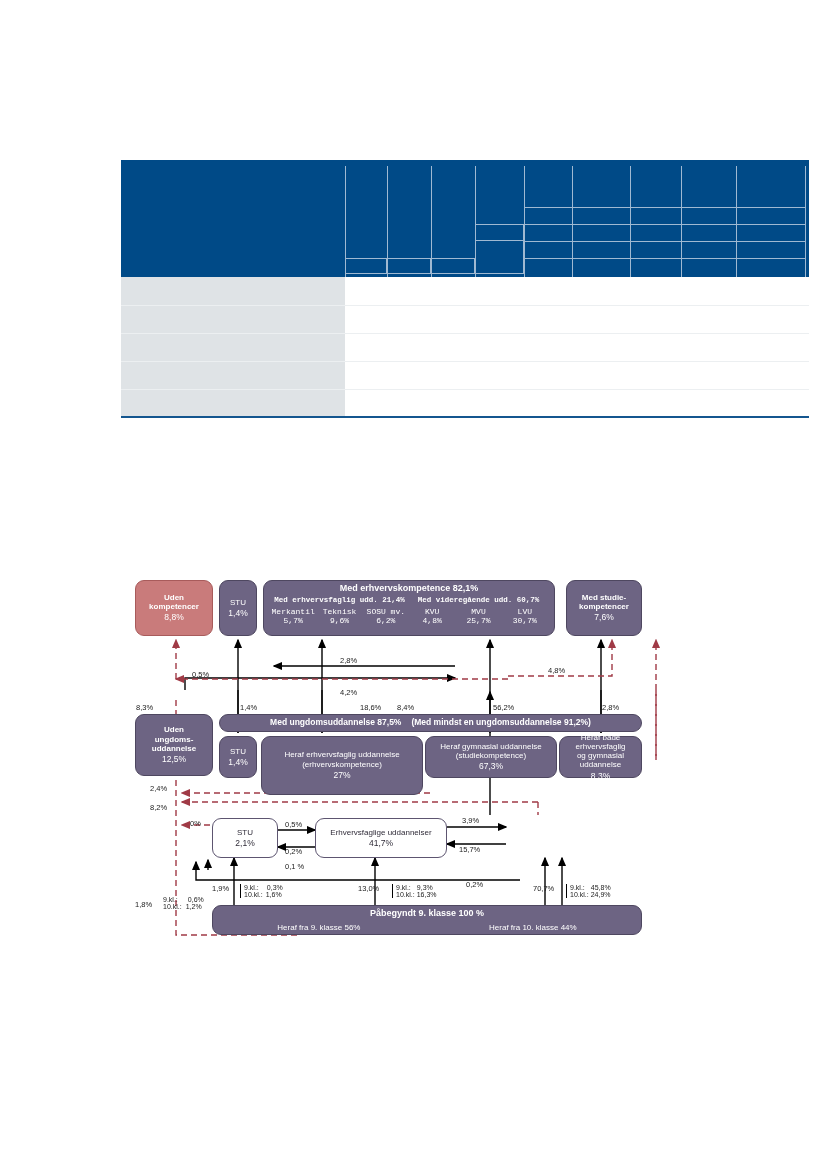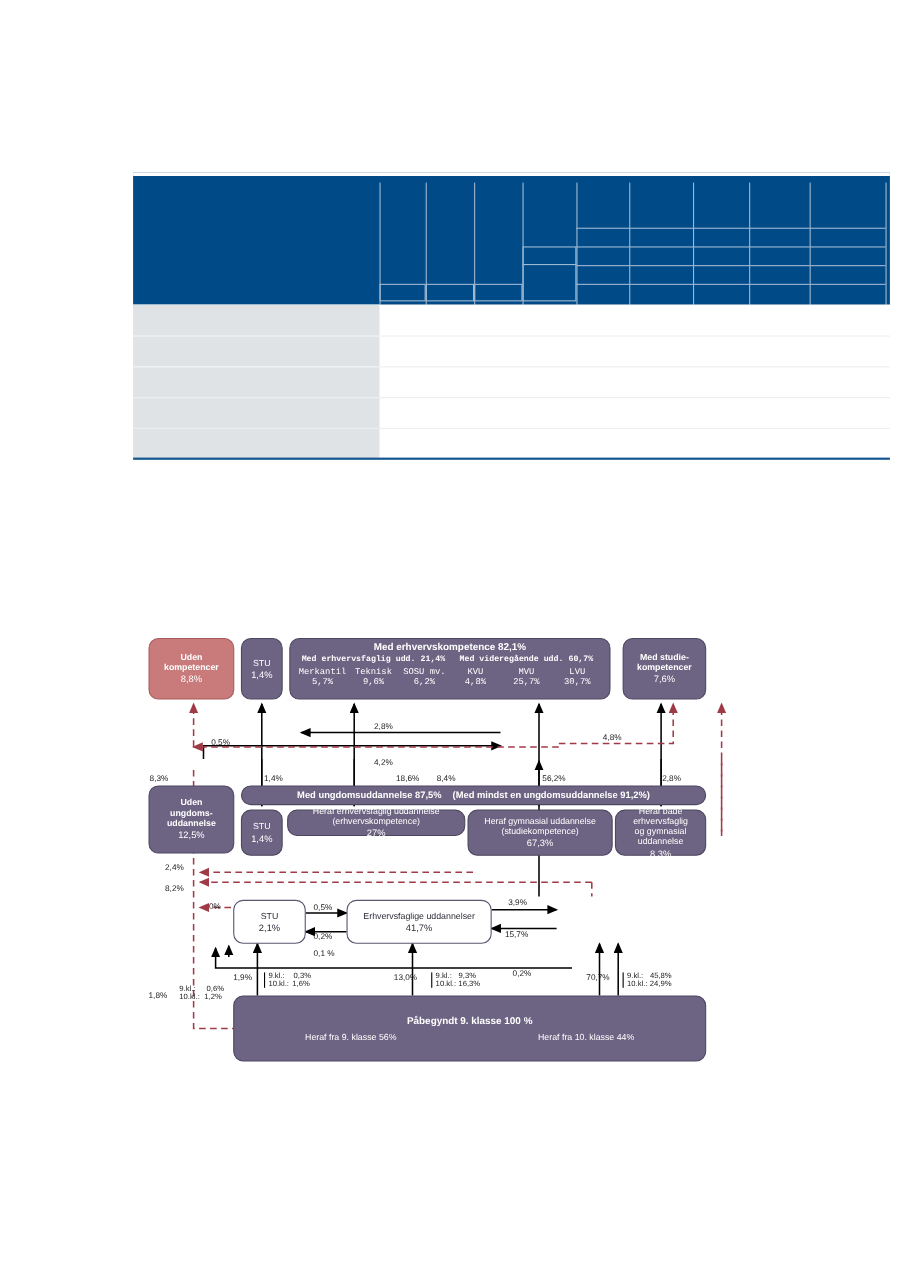--- a/index.html
+++ b/index.html
@@ -268,21 +268,21 @@
     <div class="nodebox purple" style="left:219px;top:714px;width:423px;height:18px;flex-direction:row;justify-content:center;gap:10px;">
       <span class="b" style="font-size:8.5px;">Med ungdomsuddannelse 87,5%</span>
       <span class="b" style="font-size:8.5px;">(Med mindst en ungdomsuddannelse 91,2%)</span>
     </div>
 
     <div class="nodebox purple" style="left:219px;top:736px;width:38px;height:42px;">
       <span>STU</span>
       <span class="pct">1,4%</span>
     </div>
 
-    <div class="nodebox purple" style="left:261px;top:736px;width:162px;height:24px;">
+    <div class="nodebox purple" style="left:261px;top:736px;width:162px;height:59px;">
       <span>Heraf erhvervsfaglig uddannelse</span>
       <span>(erhvervskompetence)</span>
       <span class="pct">27%</span>
     </div>
 
     <div class="nodebox purple" style="left:425px;top:736px;width:132px;height:42px;">
       <span>Heraf gymnasial uddannelse</span>
       <span>(studiekompetence)</span>
       <span class="pct">67,3%</span>
     </div>
@@ -297,21 +297,21 @@
       <span>STU</span>
       <span class="pct">2,1%</span>
     </div>
 
     <div class="nodebox white" style="left:315px;top:818px;width:132px;height:40px;">
       <span>Erhvervsfaglige uddannelser</span>
       <span class="pct">41,7%</span>
     </div>
 
 
-    <div class="nodebox purple" style="left:212px;top:905px;width:430px;height:60px;">
+    <div class="nodebox purple" style="left:212px;top:905px;width:430px;height:30px;">
       <span class="b" style="font-size:9px;">Påbegyndt 9. klasse 100 %</span>
       <div class="tworow" style="margin-top:5px;">
         <span>Heraf fra 9. klasse 56%</span>
         <span>Heraf fra 10. klasse 44%</span>
       </div>
     </div>
 
     <span class="lbl" style="left:192px;top:670px;">0,5%</span>
     <span class="lbl" style="left:136px;top:703px;">8,3%</span>
     <span class="lbl" style="left:240px;top:703px;">1,4%</span>

